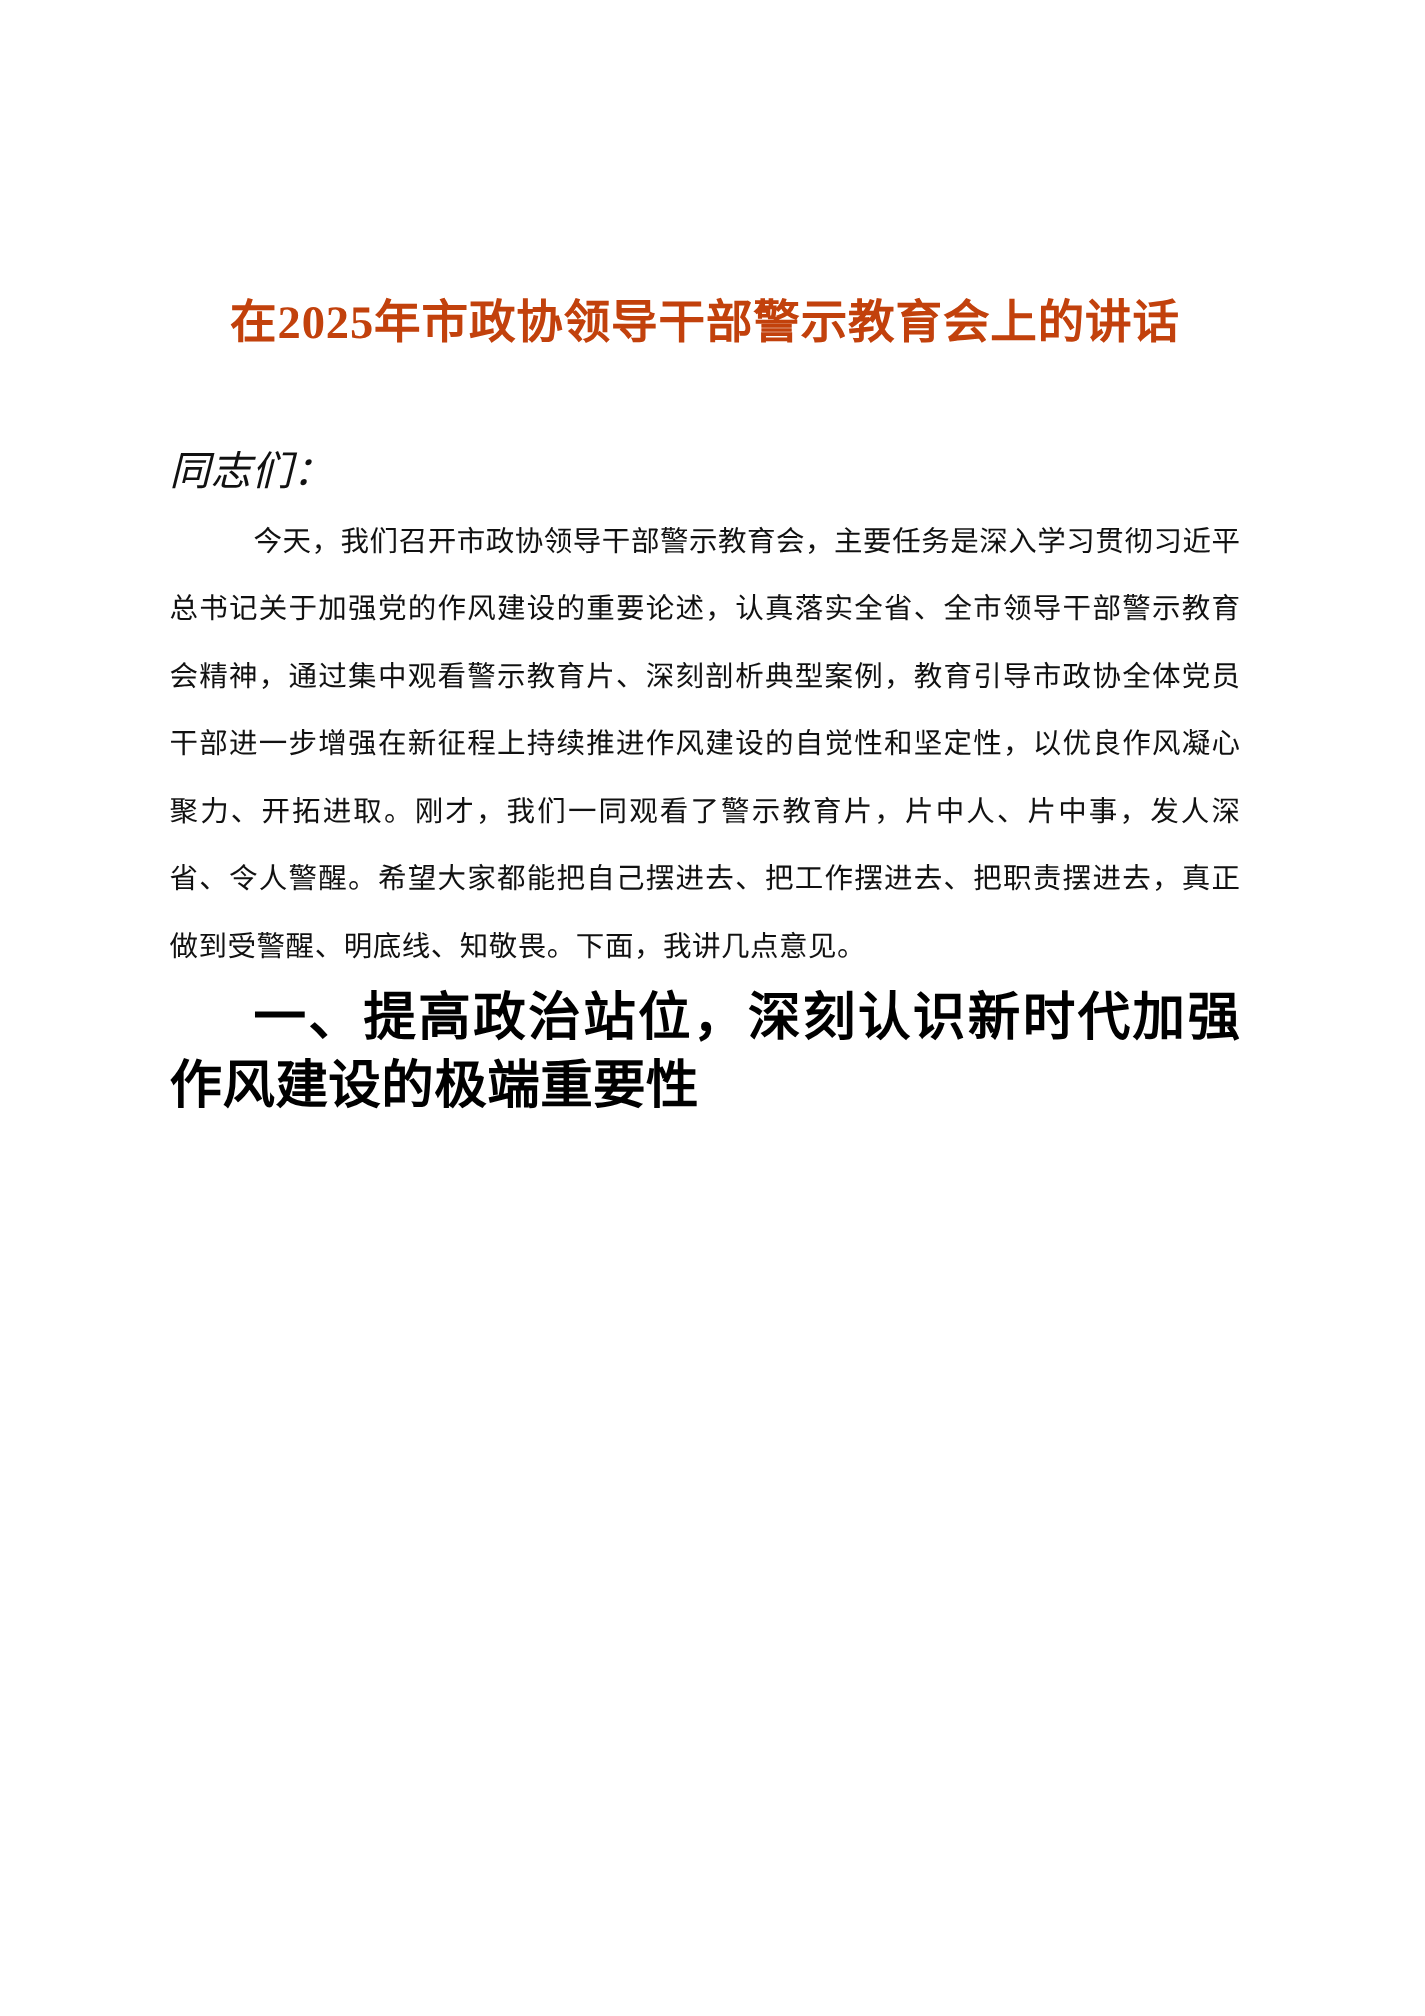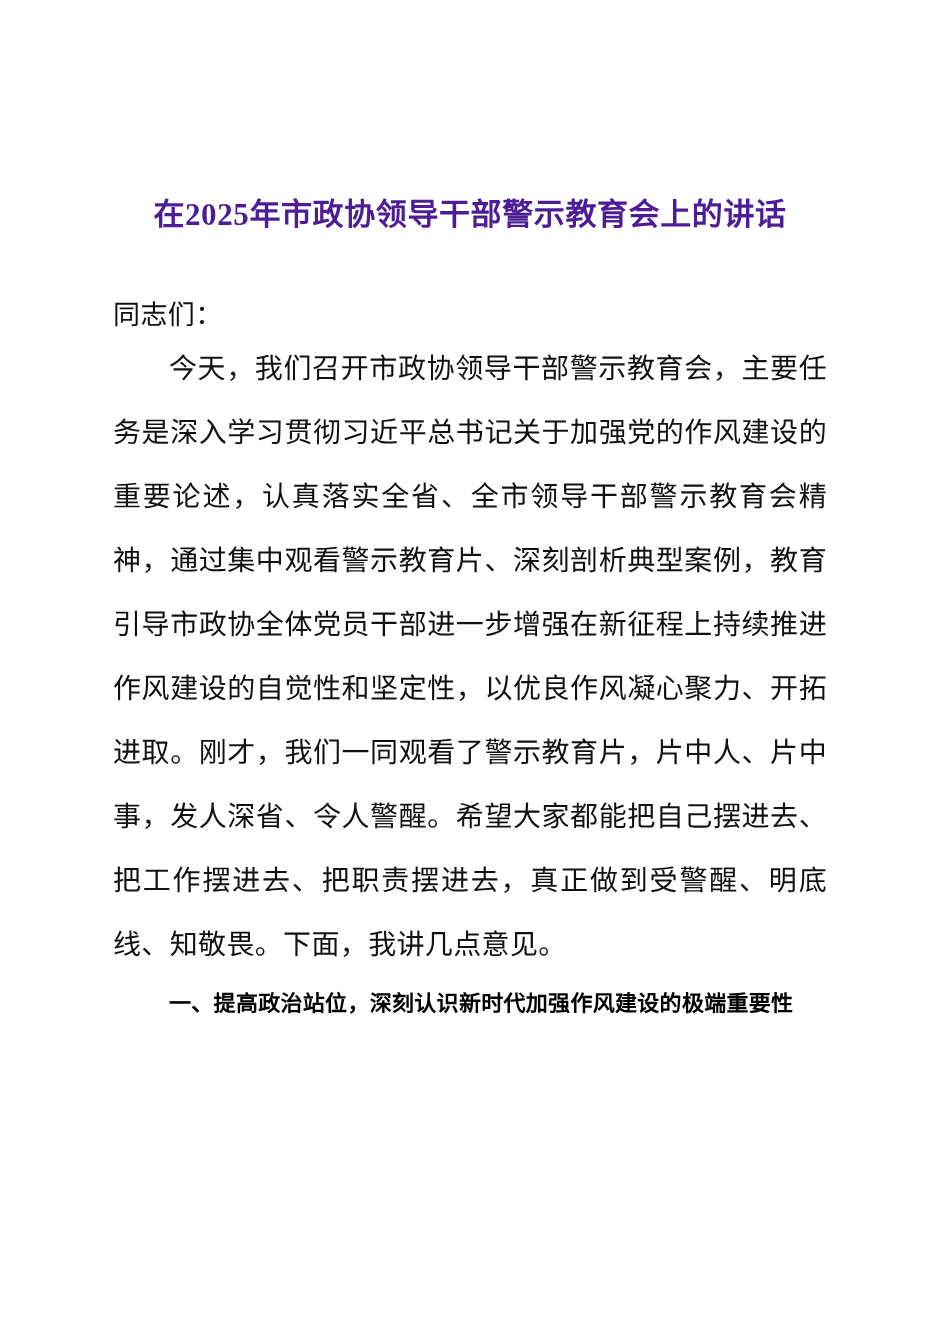--- a/index.html
+++ b/index.html
@@ -33,51 +33,52 @@
   .doc-title {
     font-family: "Liberation Serif", "DejaVu Serif", serif;
     font-weight: bold;
     font-size: 31px;
     line-height: 38px;
     letter-spacing: 0.6px;
     text-align: center;
     margin: 0;
     padding-top: 196px;
     white-space: nowrap;
-    color: #4c1d95;
+    color: #c2410c;
   }
 
   .salutation {
     font-family: "DejaVu Serif", "Liberation Serif", serif;
     font-size: 27px;
     line-height: 45px;
     margin: 0;
     padding-top: 58px;
     letter-spacing: 0.4px;
     color: #111111;
+    font-style: italic;
   }
 
   .para {
-    font-family: Liberation Mono, monospace;
-    font-size: 28px;
-    line-height: 64px;
+    font-family: Liberation Sans, sans-serif;
+    font-size: 19px;
+    line-height: 45px;
     margin: 0;
     padding-top: 2px;
     text-indent: 56px;
     text-align: justify;
     text-justify: inter-character;
     letter-spacing: 0.35px;
     color: #111111;
     word-break: break-all;
   }
 
   .section-heading {
     font-family: "DejaVu Serif", "Liberation Serif", serif;
     font-weight: bold;
-    font-size: 22px;
+    font-size: 35px;
     line-height: 45px;
     margin: 0;
     padding-top: 2px;
     text-indent: 56px;
     text-align: justify;
     text-justify: inter-character;
     letter-spacing: 0.3px;
     color: #000000;
     word-break: break-all;
   }

